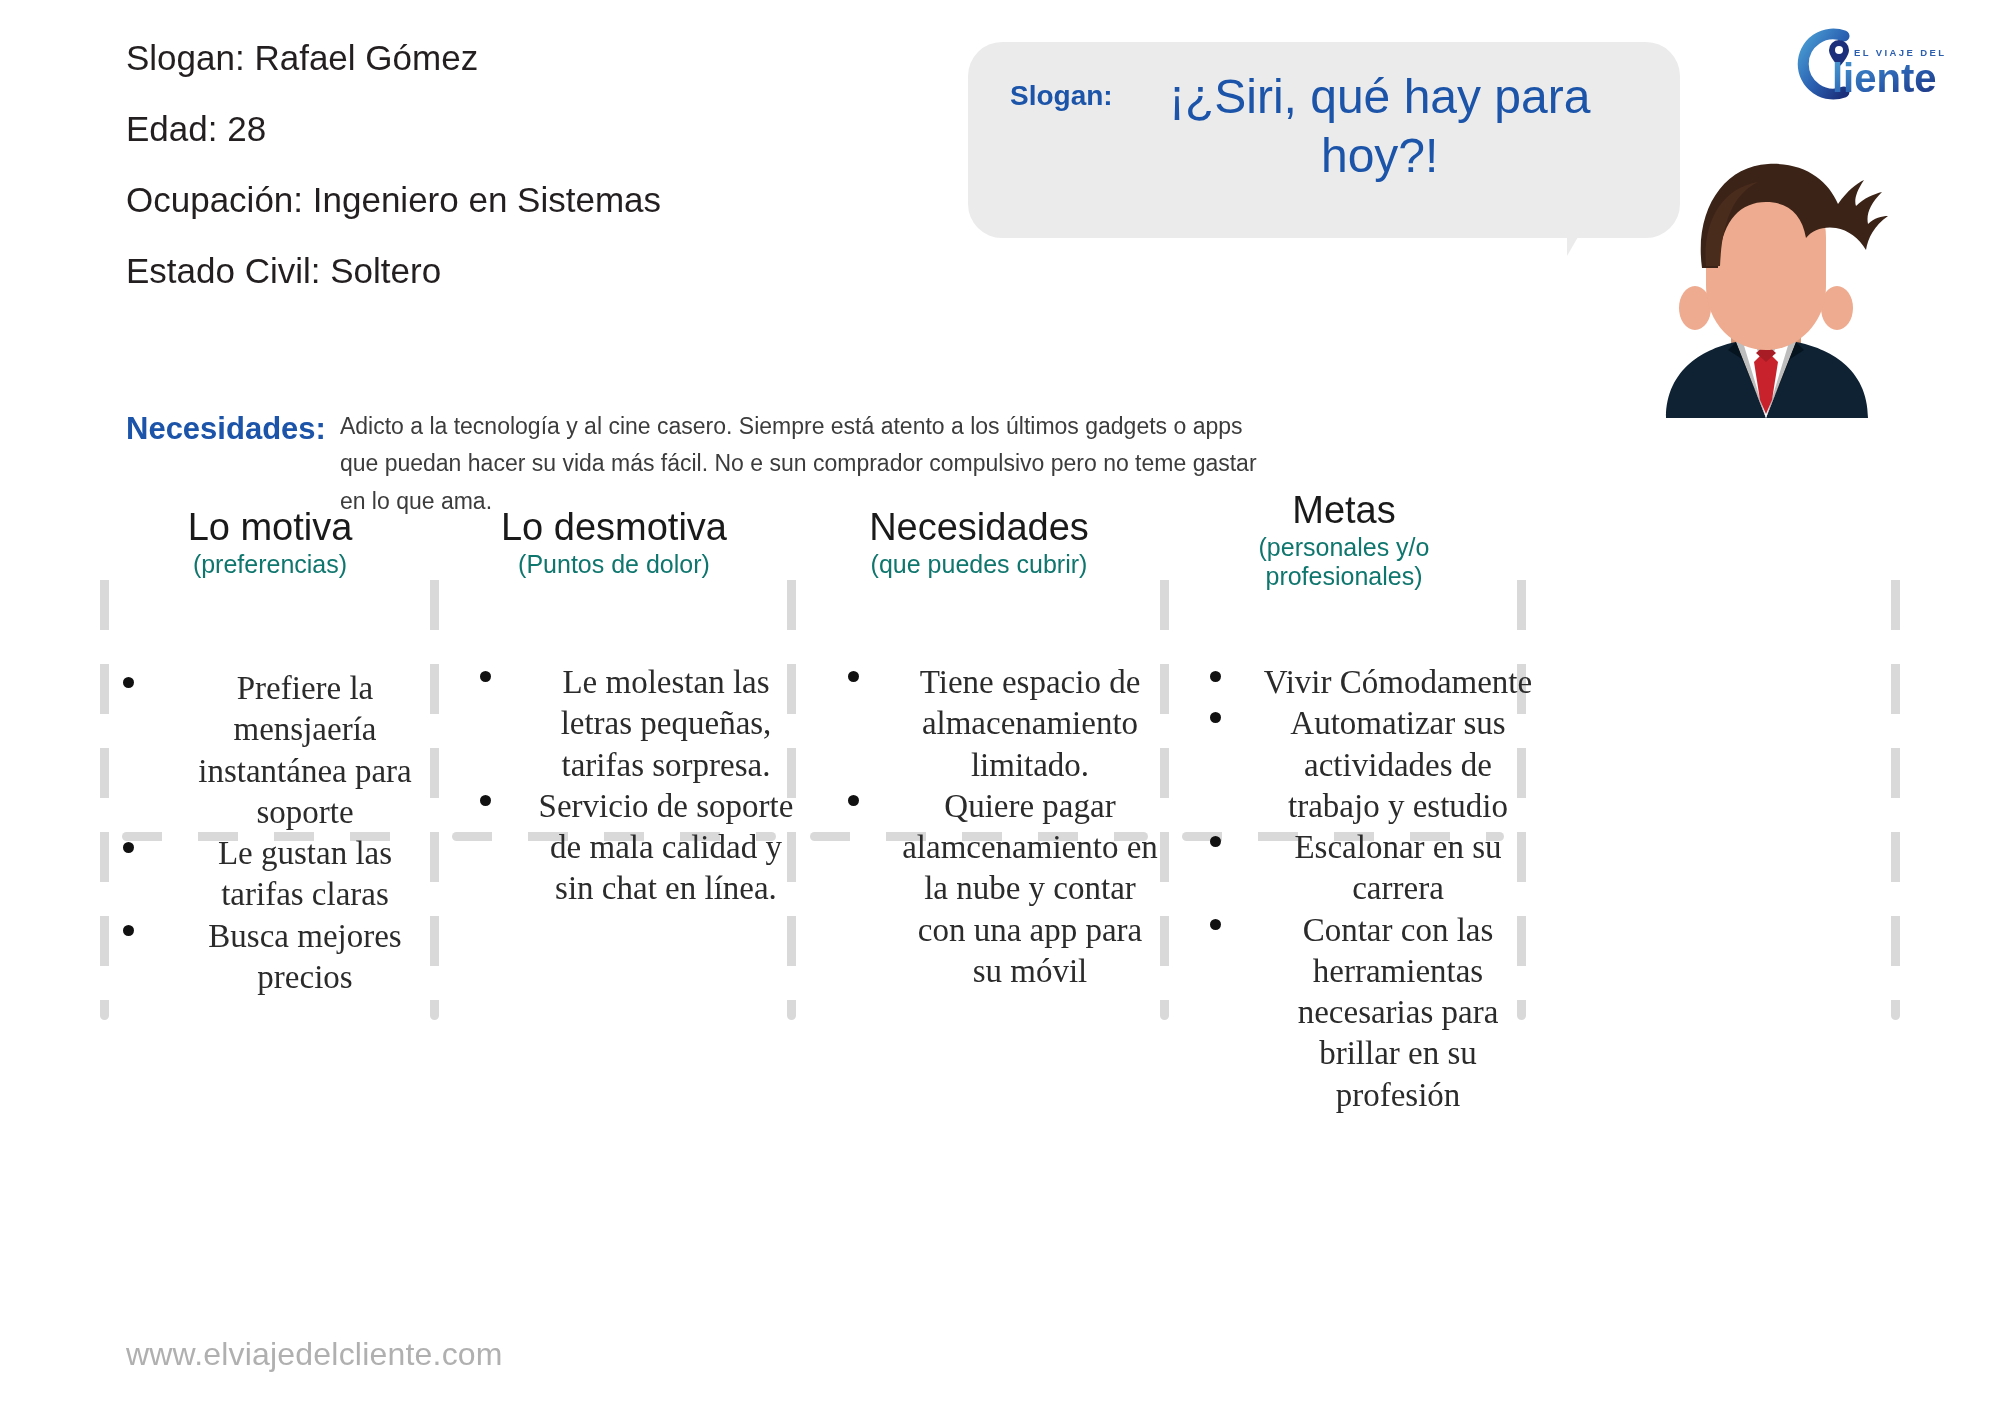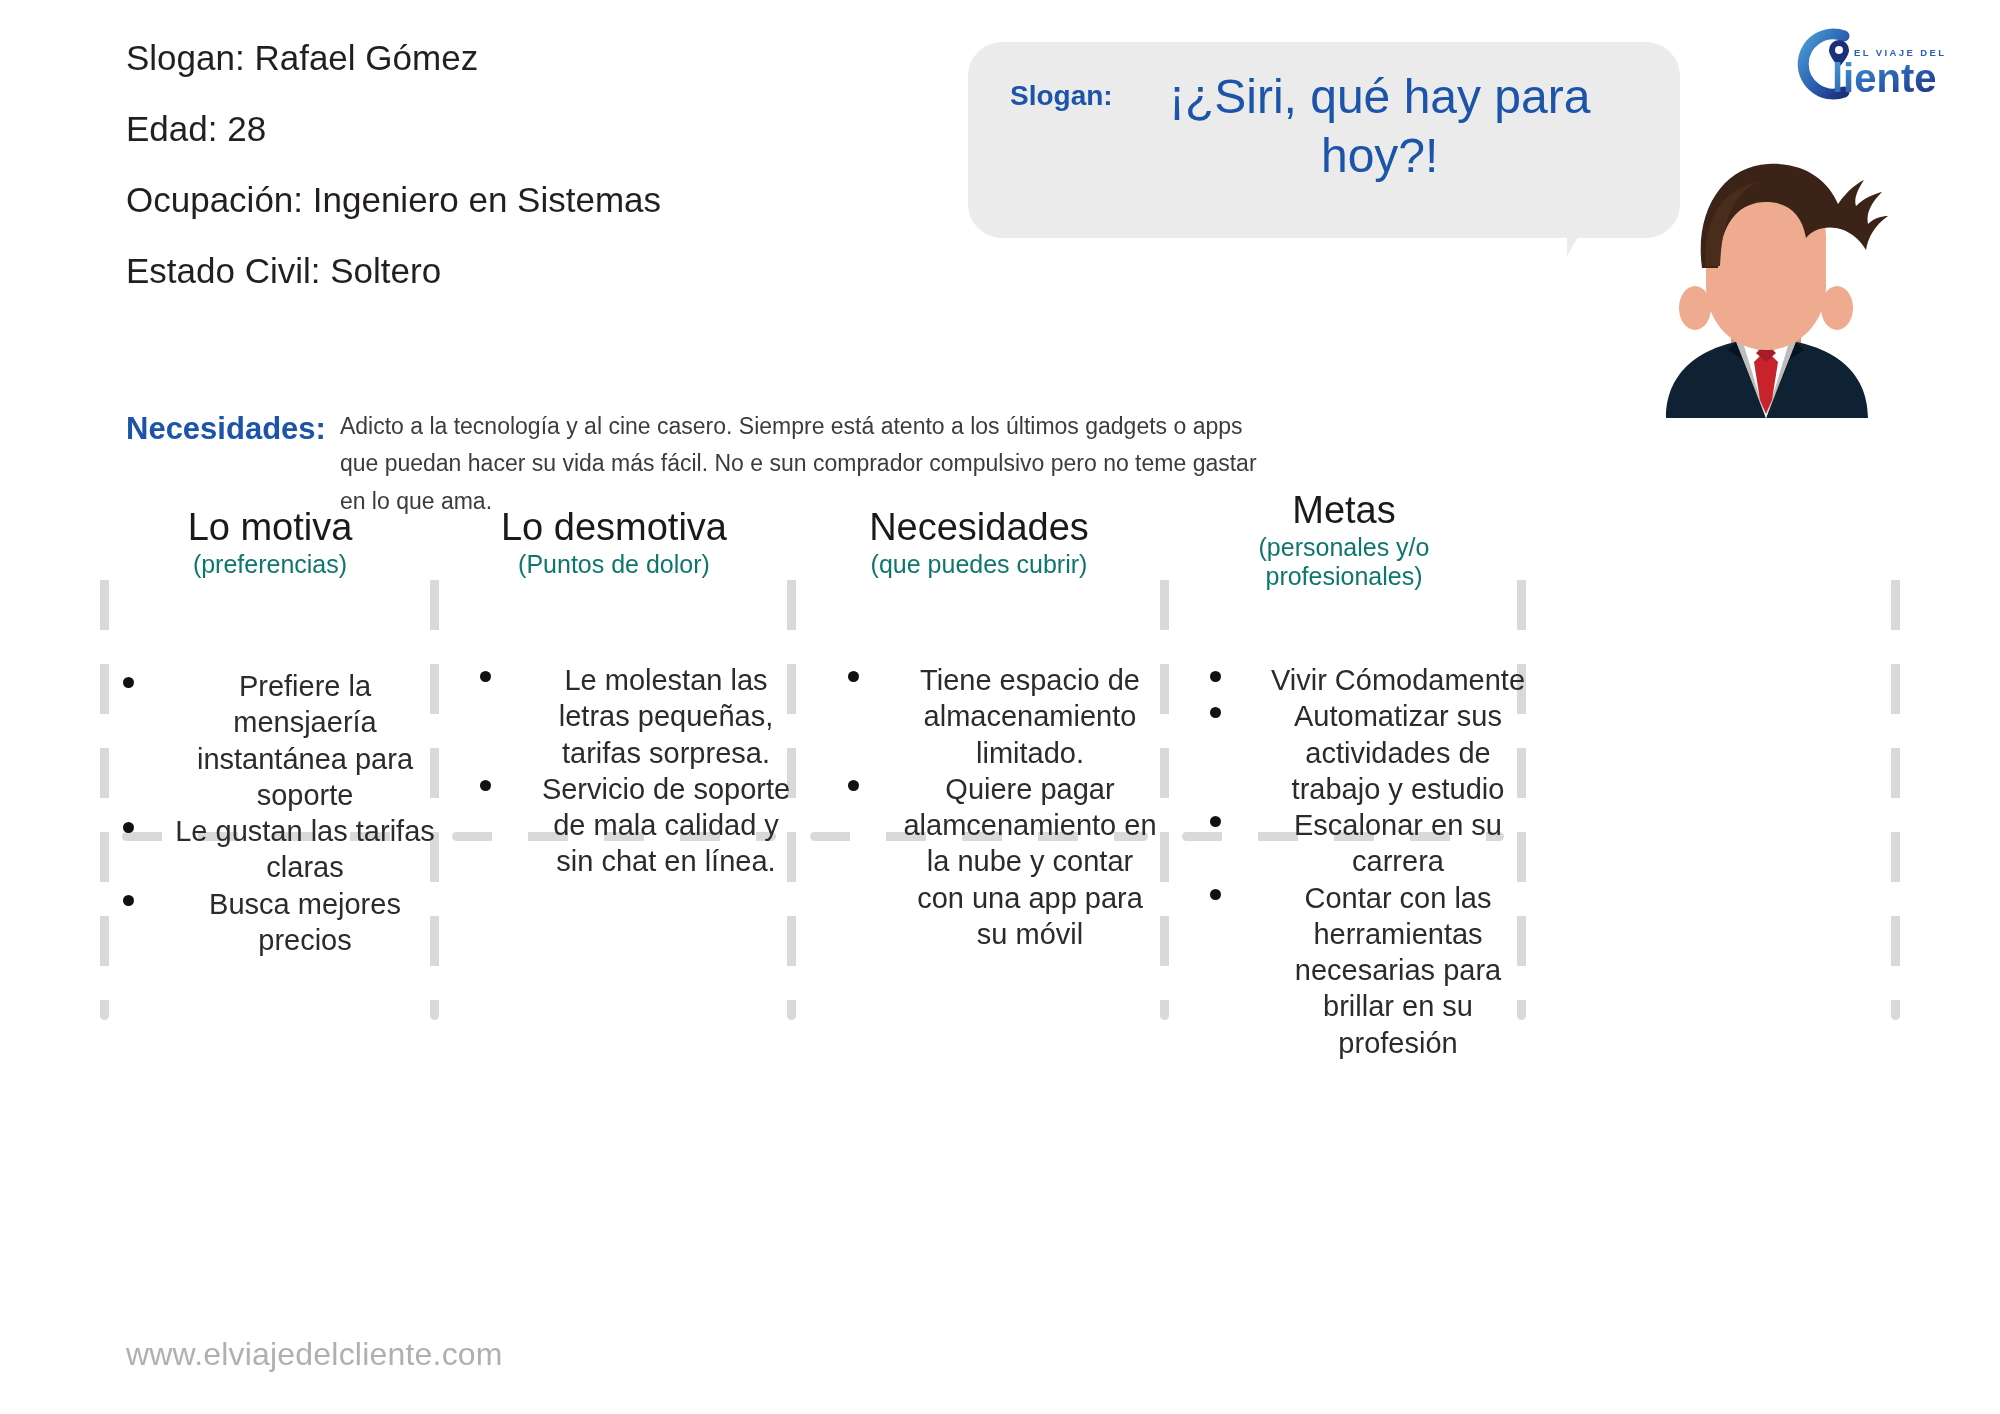--- a/index.html
+++ b/index.html
@@ -91,22 +91,23 @@
     background-image: linear-gradient(to right, #d9d9d9 52%, rgba(255,255,255,0) 0%);
     background-position: left;
     background-size: 76px 9px;
     background-repeat: repeat-x;
     border-radius: 5px;
   }
 
   
   .blist {
     position: absolute; top: 0;
-    font-size: 29px; color: #2b2b2b; line-height: 1.25;
+    font-size: 33px; color: #2b2b2b; line-height: 1.25;
     text-align: center;
+    font-family: Liberation Serif, serif;
   }
   .blist ul { list-style: none; }
   .blist li {
     position: relative; margin-bottom: 0; padding-left: 0;
   }
   .blist li .dot {
     position: absolute; left: -52px; top: 9px;
     width: 11px; height: 11px; background: #111; border-radius: 50%;
   }
 

